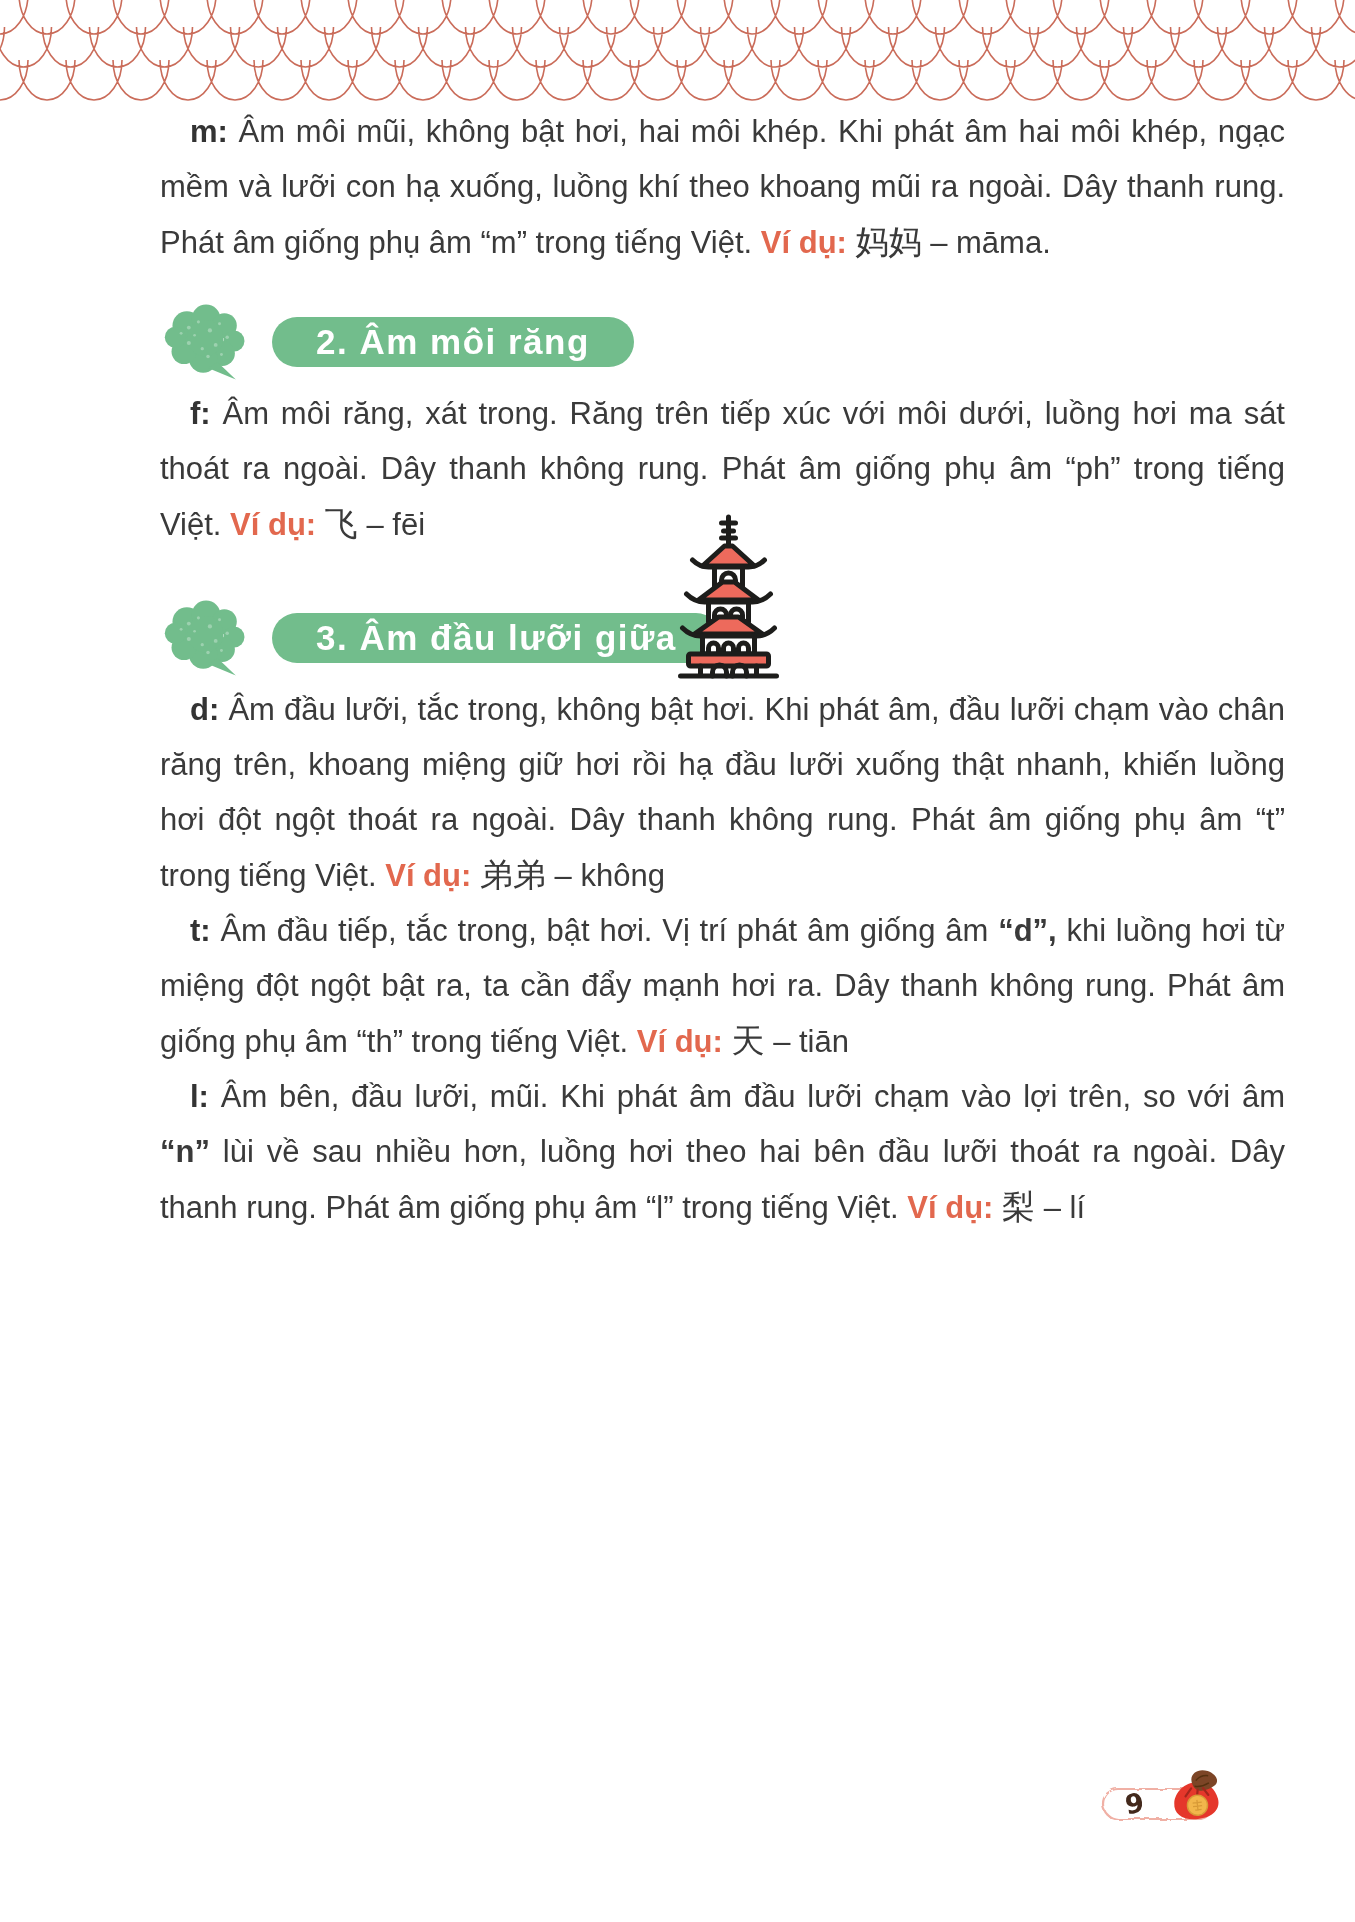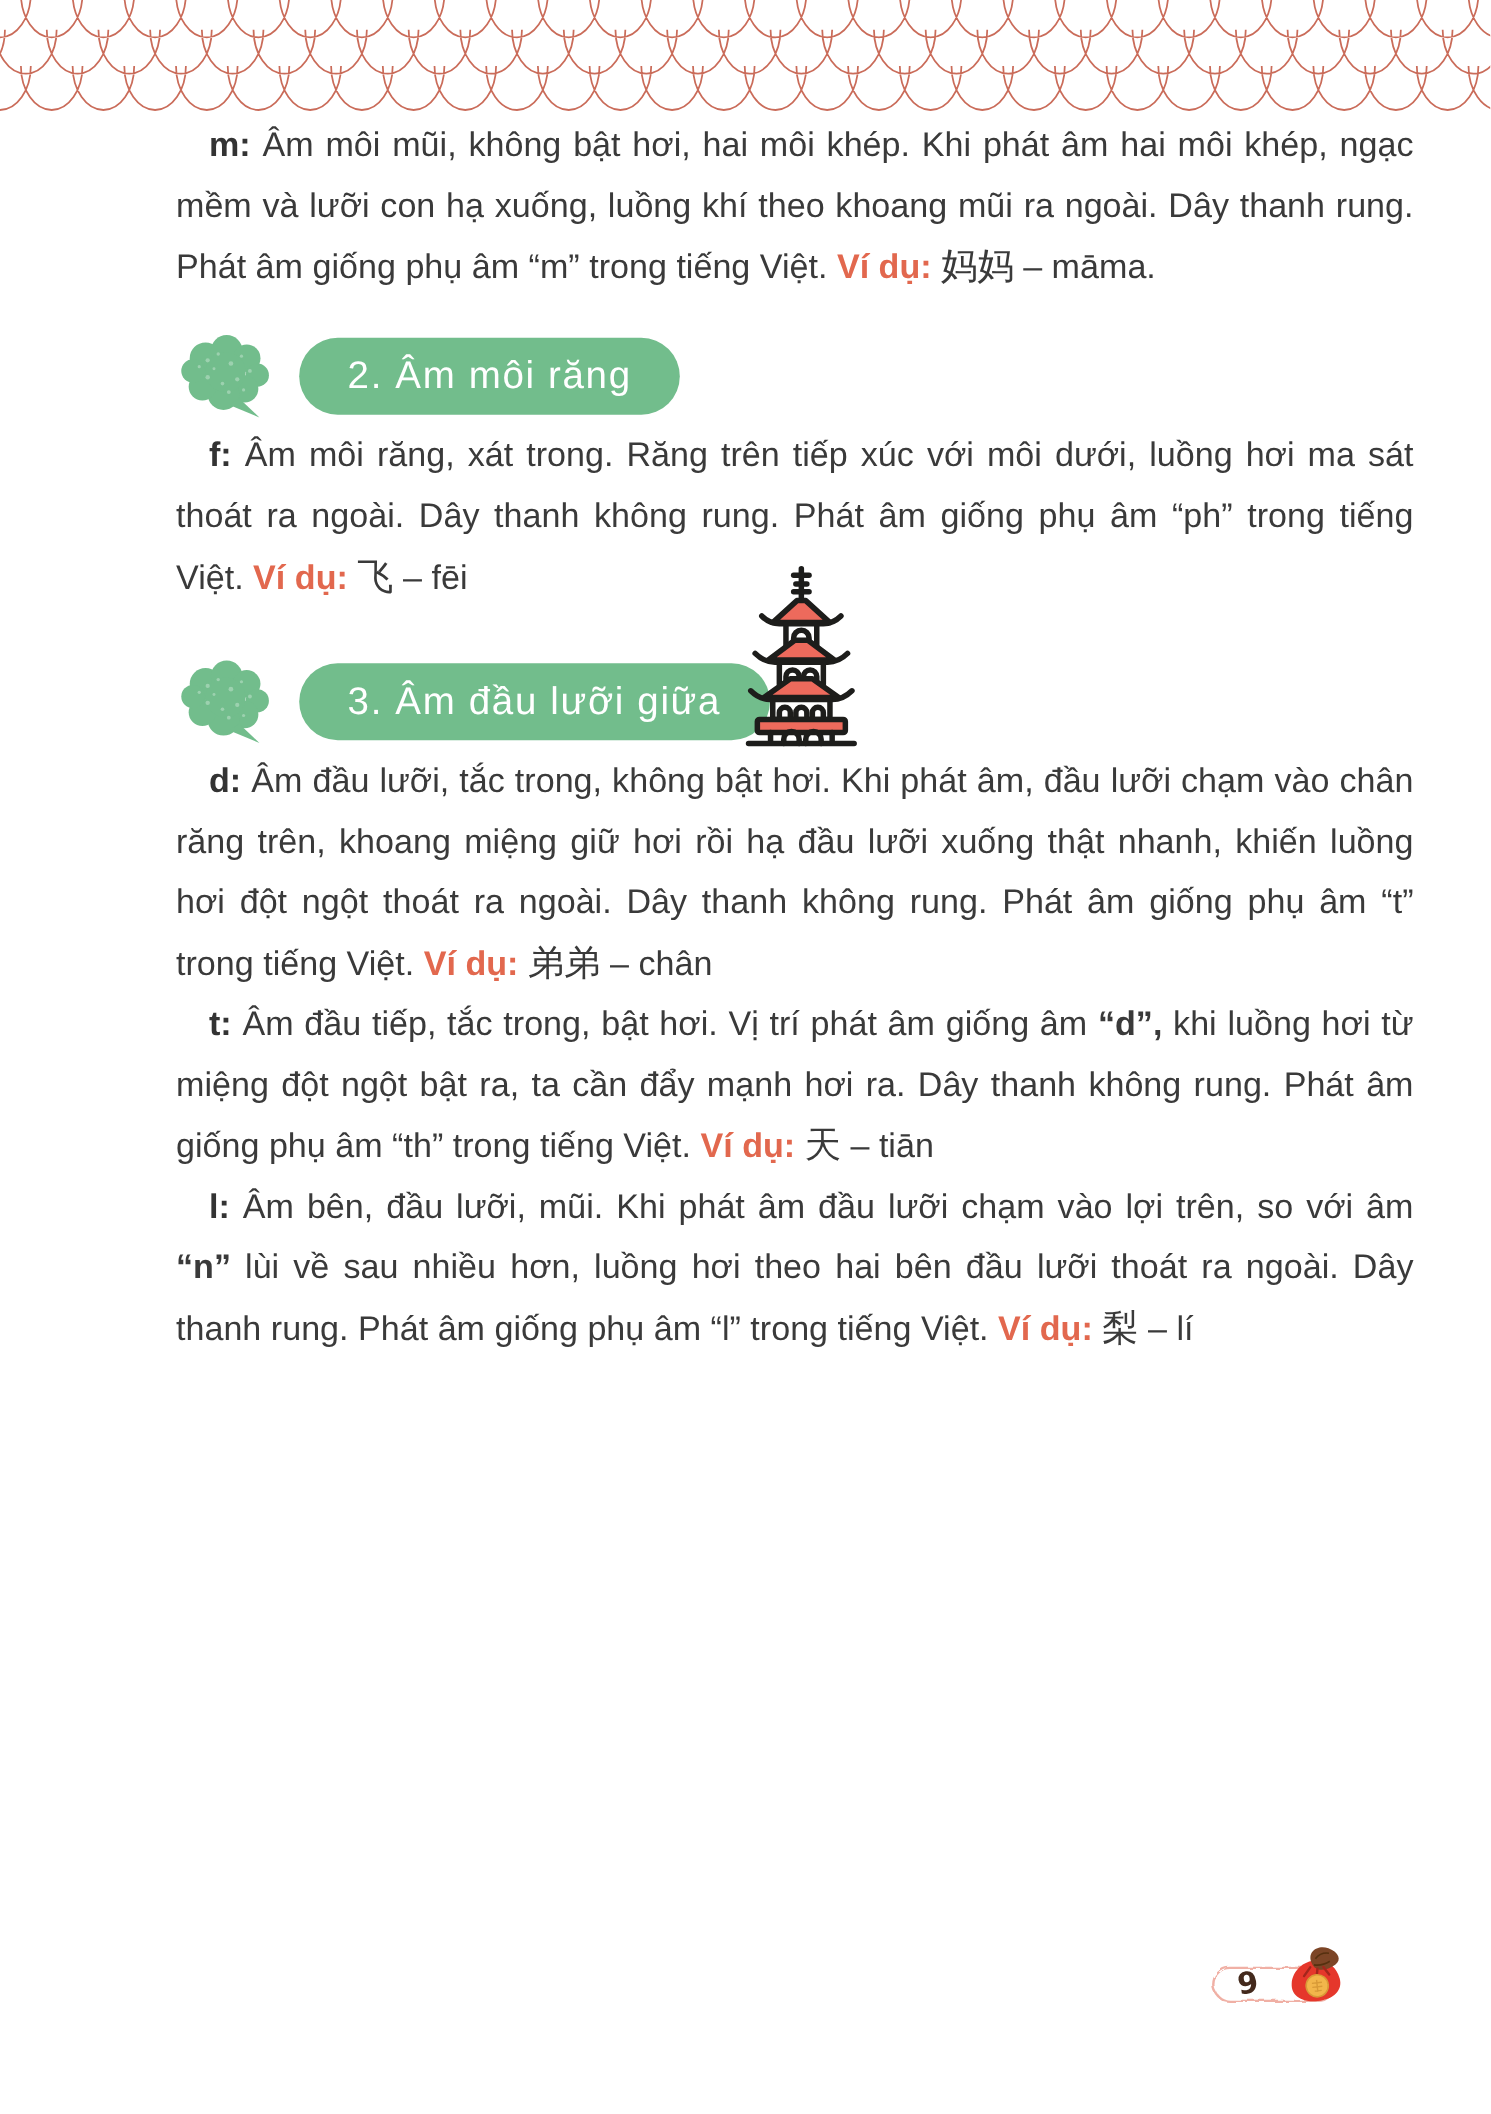--- a/index.html
+++ b/index.html
@@ -16,23 +16,23 @@
   p.para .lead{font-weight:700;color:#333;}
   p.para .inline-bold{font-weight:700;}
   p.para .vd{font-weight:700;color:var(--accent);}
   p.para .cjk{font-family:"DejaVu Sans",sans-serif;font-size:33px;}
   .mt66{margin-top:66px;} .mt33{margin-top:33px;} .mt50{margin-top:50px;}
   .mt28{margin-top:28px;} .mt32{margin-top:32px;} .mt19{margin-top:19px;}
   .heading-row{display:flex;align-items:center;position:relative;height:88px;}
   .heading-row.h2{margin-top:28px;}
   .heading-row.h3{margin-top:42px;}
   .brain{width:96px;height:88px;flex:0 0 auto;margin-right:16px;}
-  .pill{display:inline-flex;align-items:center;justify-content:center;height:70px;
+  .pill{display:inline-flex;align-items:center;justify-content:center;height:50px;
         padding:0 44px;border-radius:36px;background:var(--green);color:#fff;
-        font-size:35px;font-weight:400;letter-spacing:1.5px;white-space:nowrap;}
+        font-size:35px;font-weight:700;letter-spacing:1.5px;white-space:nowrap;}
   .pagoda{position:absolute;left:505px;top:-80px;width:127px;height:165px;}
   .footer-badge{position:absolute;right:130px;bottom:90px;width:126px;height:60px;}
   .footer-badge .pill-svg{position:absolute;left:0;top:10px;}
   .footer-badge .pnum{position:absolute;left:26px;top:16px;font-family:"DejaVu Sans",sans-serif;
         font-size:27px;font-weight:700;color:#43291c;transform:rotate(-8deg);}
   .footer-badge .pouch{position:absolute;right:-4px;top:-6px;}
   svg{display:block;}
 </style>
 </head>
 <body>
@@ -121,21 +121,21 @@
         <path d="M72 140 v-6 a5 5 0 0 1 10 0 v6"></path>
         <rect x="22" y="140" width="80" height="12" rx="2" fill="var(--pagoda-red)"></rect>
         <line x1="34" y1="152" x2="34" y2="161"></line>
         <line x1="90" y1="152" x2="90" y2="161"></line>
         <line x1="14" y1="162" x2="110" y2="162"></line>
         <path d="M46 162 v-4 a7 7 0 0 1 14 0 v4"></path>
         <path d="M66 162 v-4 a7 7 0 0 1 14 0 v4"></path>
       </svg>
     </div>
 
-    <p class="para mt50"><b class="lead">d:</b><span> Âm đầu lưỡi, tắc trong, không bật hơi. Khi phát âm, đầu lưỡi chạm vào chân răng trên, khoang miệng giữ hơi rồi hạ đầu lưỡi xuống thật nhanh, khiến luồng hơi đột ngột thoát ra ngoài. Dây thanh không rung. Phát âm giống phụ âm “t” trong tiếng Việt. </span><b class="vd">Ví dụ:</b> <span class="cjk">弟弟</span><span> – chân</span></p>
+    <p class="para mt50"><b class="lead">d:</b><span> Âm đầu lưỡi, tắc trong, không bật hơi. Khi phát âm, đầu lưỡi chạm vào chân răng trên, khoang miệng giữ hơi rồi hạ đầu lưỡi xuống thật nhanh, khiến luồng hơi đột ngột thoát ra ngoài. Dây thanh không rung. Phát âm giống phụ âm “t” trong tiếng Việt. </span><b class="vd">Ví dụ:</b> <span class="cjk">弟弟</span><span> – không</span></p>
 
     <p class="para mt28"><b class="lead">t:</b><span> Âm đầu tiếp, tắc trong, bật hơi. Vị trí phát âm giống âm </span><b class="inline-bold">“d”,</b><span> khi luồng hơi từ miệng đột ngột bật ra, ta cần đẩy mạnh hơi ra. Dây thanh không rung. Phát âm giống phụ âm “th” trong tiếng Việt. </span><b class="vd">Ví dụ:</b> <span class="cjk">天</span><span> – tiān</span></p>
 
 
     <p class="para mt19"><b class="lead">l:</b><span> Âm bên, đầu lưỡi, mũi. Khi phát âm đầu lưỡi chạm vào lợi trên, so với âm </span><b class="inline-bold">“n”</b><span> lùi về sau nhiều hơn, luồng hơi theo hai bên đầu lưỡi thoát ra ngoài. Dây thanh rung. Phát âm giống phụ âm “l” trong tiếng Việt. </span><b class="vd">Ví dụ:</b> <span class="cjk">梨</span><span> – lí</span></p>
 
   </main>
 
   <div class="footer-badge">
     <svg class="pill-svg" width="120" height="44" viewBox="0 0 120 44">

